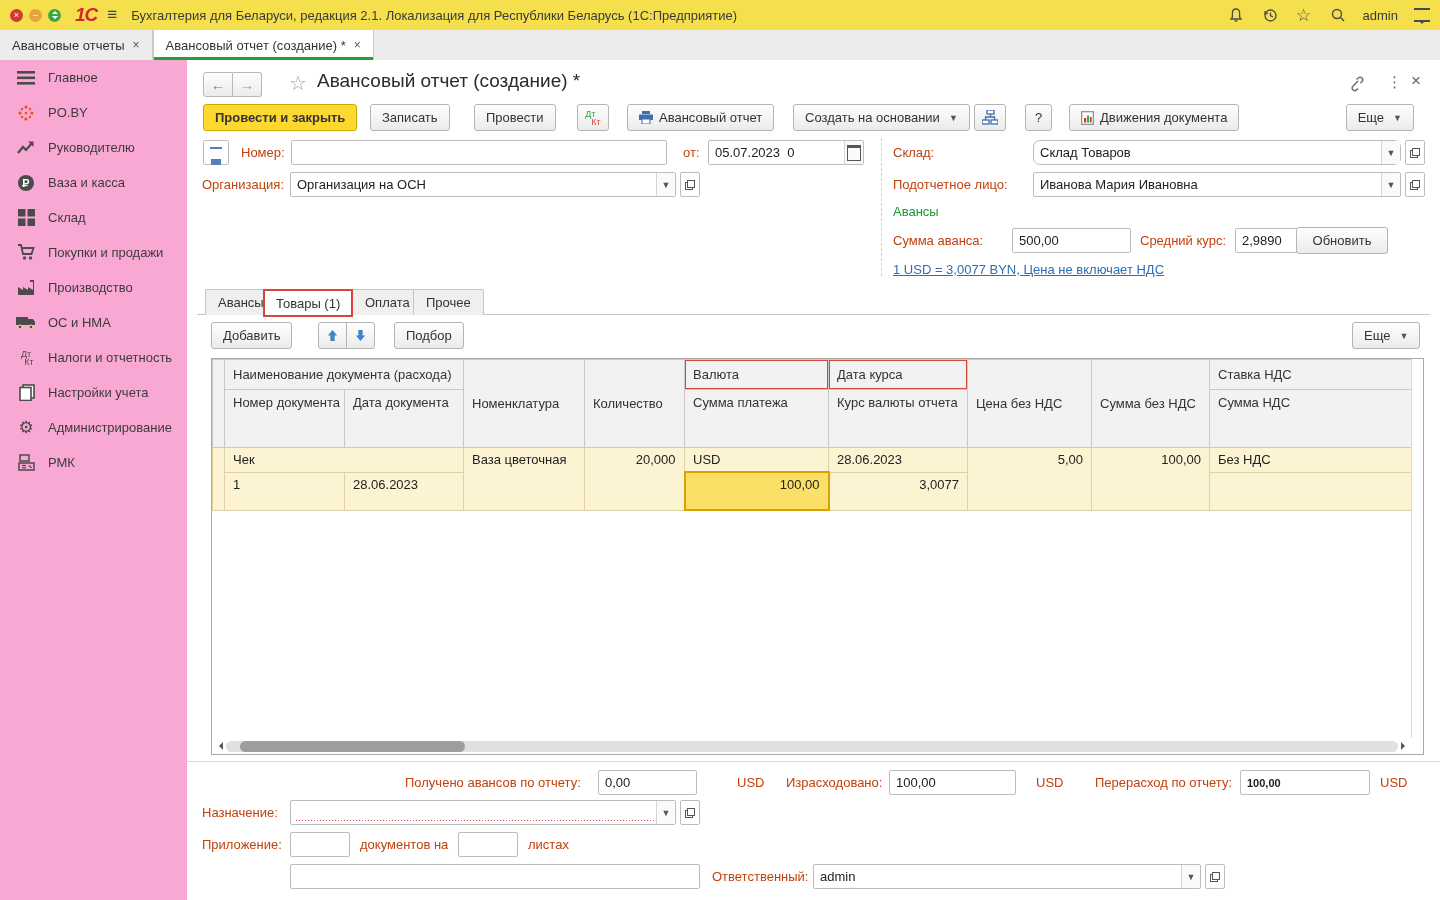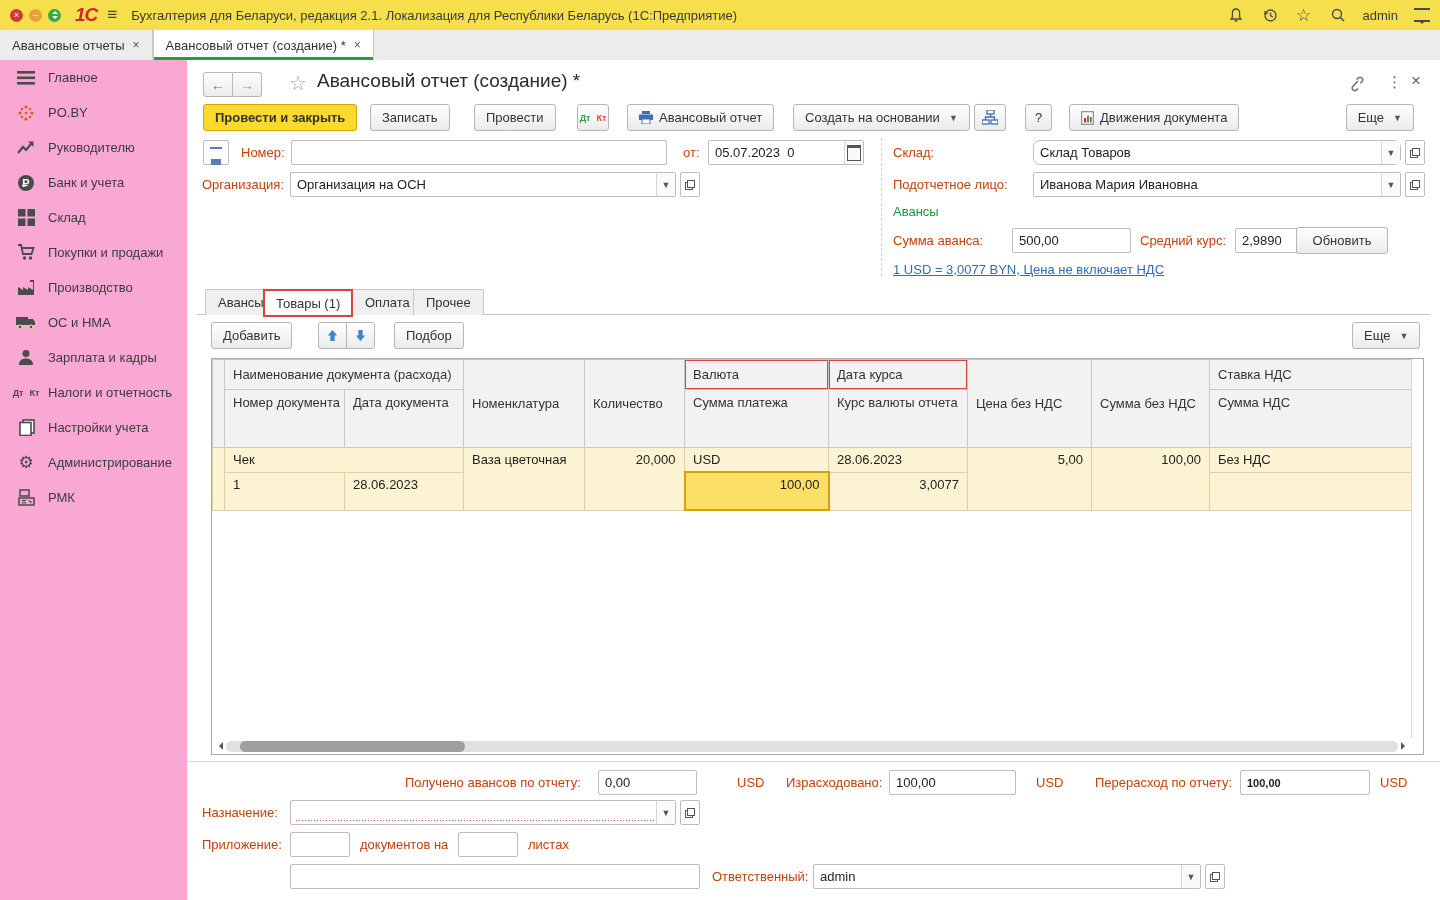--- a/index.html
+++ b/index.html
@@ -72,21 +72,21 @@
   .grid th.selcol,.grid td.selcol{padding:0;}
   .vscroll{position:absolute;top:0;right:0;width:11px;height:100%;border-left:1px solid #d9d9d9;background:#fff;}
   .hscroll{position:absolute;left:0;bottom:0;width:1200px;height:16px;background:#fff;display:flex;align-items:center;padding:0 3px;box-sizing:border-box;}
   .hs-arrow{width:0;height:0;border:4px solid transparent;flex:none;}
   .hs-arrow.l{border-right-color:#555;} .hs-arrow.r{border-left-color:#555;}
   .hs-track{flex:1;height:11px;background:#e0e0e0;border-radius:6px;margin:0 3px;position:relative;}
   .hs-thumb{position:absolute;left:14px;top:0;width:225px;height:11px;background:#9e9e9e;border-radius:6px;}
   .bottom-sep{position:absolute;left:0px;top:701px;width:1253px;border-bottom:1px solid #d9d9d9;}
   .bold-sm{font-weight:bold;font-size:11px;}
   .req-underline{background-image:repeating-linear-gradient(90deg,#d9534f 0 1px,transparent 1px 3px);background-size:calc(100% - 10px) 1px;background-repeat:no-repeat;background-position:left 5px bottom 3px;}
-  .dtkt{display:flex;line-height:8px;font-size:9px;font-weight:bold;justify-content:center;}
+  .dtkt{display:flex;flex-direction:column;line-height:8px;font-size:9px;font-weight:normal;justify-content:center;}
   .dtkt .dt{color:#2e9e44;} .dtkt .kt{color:#d04b43;margin-left:6px;}
   svg{display:block;}
 </style>
 </head>
 <body>
 
 <div class="titlebar">
   <span class="tl red">×</span>
   <span class="tl yel">–</span>
   <span class="tl grn">
@@ -173,21 +173,21 @@
     <span>Руководителю</span>
   </div>
   <div class="sb-item">
     <span class="sb-ic">
         <svg width="18" height="18" viewBox="0 0 18 18">
           <circle cx="9" cy="9" r="8" fill="#4b4b4b"></circle>
           <text x="9" y="13" text-anchor="middle" font-size="11" font-weight="bold" fill="#fff" font-family="Liberation Sans,sans-serif">P</text>
           <line x1="5" y1="11.6" x2="10.5" y2="11.6" stroke="#fff" stroke-width="1.2"></line>
         </svg>
       </span>
-    <span>Банк и учета</span>
+    <span>Ваза и касса</span>
   </div>
   <div class="sb-item">
     <span class="sb-ic">
         <svg width="17" height="17" viewBox="0 0 17 17">
           <g fill="#4b4b4b">
             <rect x="0" y="0" width="7.5" height="7.5"></rect>
             <rect x="9.5" y="0" width="7.5" height="7.5"></rect>
             <rect x="0" y="9.5" width="7.5" height="7.5"></rect>
             <rect x="9.5" y="9.5" width="7.5" height="7.5"></rect>
           </g>
@@ -216,29 +216,20 @@
   <div class="sb-item">
     <span class="sb-ic">
         <svg width="20" height="15" viewBox="0 0 20 15">
           <rect x="0" y="2" width="12" height="8" fill="#4b4b4b"></rect>
           <path d="M12 4 H17 L19 7 V10 H12 Z" fill="#4b4b4b"></path>
           <circle cx="4" cy="12" r="2" fill="#4b4b4b" stroke="#f9ee9d" stroke-width="1"></circle>
           <circle cx="15" cy="12" r="2" fill="#4b4b4b" stroke="#f9ee9d" stroke-width="1"></circle>
         </svg>
       </span>
     <span>ОС и НМА</span>
-  </div>
-  <div class="sb-item">
-    <span class="sb-ic">
-        <svg width="16" height="17" viewBox="0 0 16 17">
-          <circle cx="8" cy="4.4" r="3.5" fill="#4b4b4b"></circle>
-          <path d="M1 16 C1 11.5 4 9.5 8 9.5 C12 9.5 15 11.5 15 16 Z" fill="#4b4b4b"></path>
-        </svg>
-      </span>
-    <span>Зарплата и кадры</span>
   </div>
   <div class="sb-item">
     <span class="sb-ic dtkt" style="color:#4b4b4b;">
         <span style="color:#4b4b4b;">Дт</span>
         <span style="margin-left:6px;color:#4b4b4b;">Кт</span>
       </span>
     <span>Налоги и отчетность</span>
   </div>
   <div class="sb-item">
     <span class="sb-ic">

